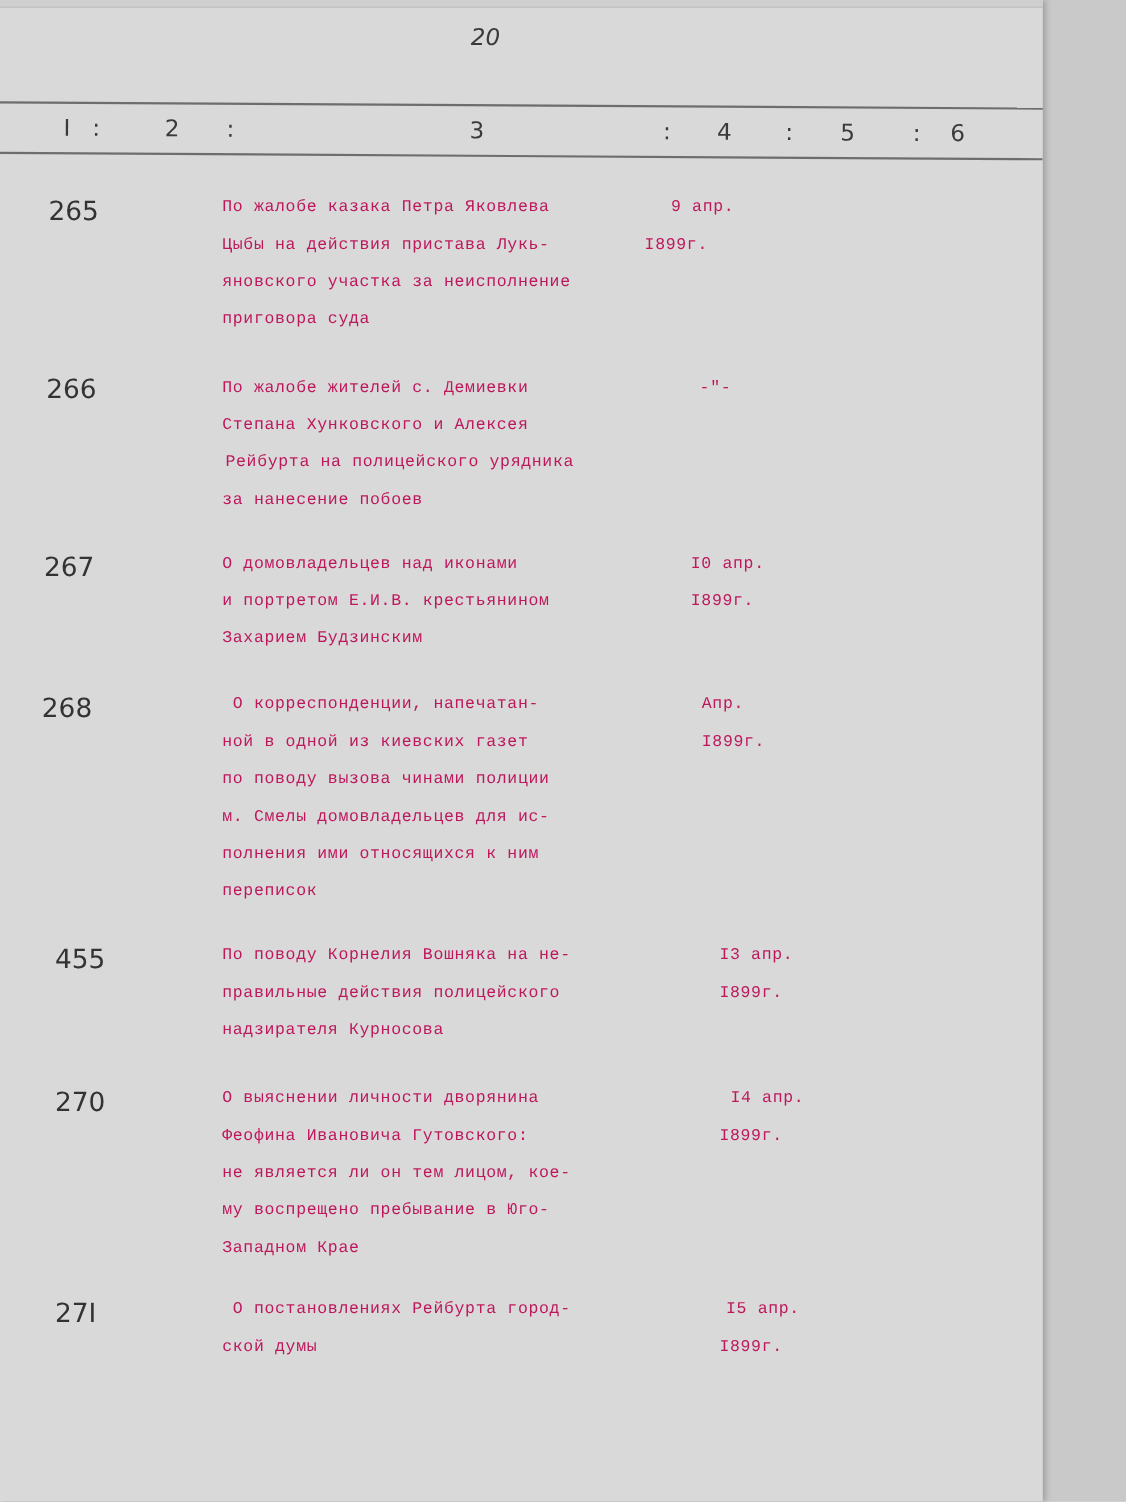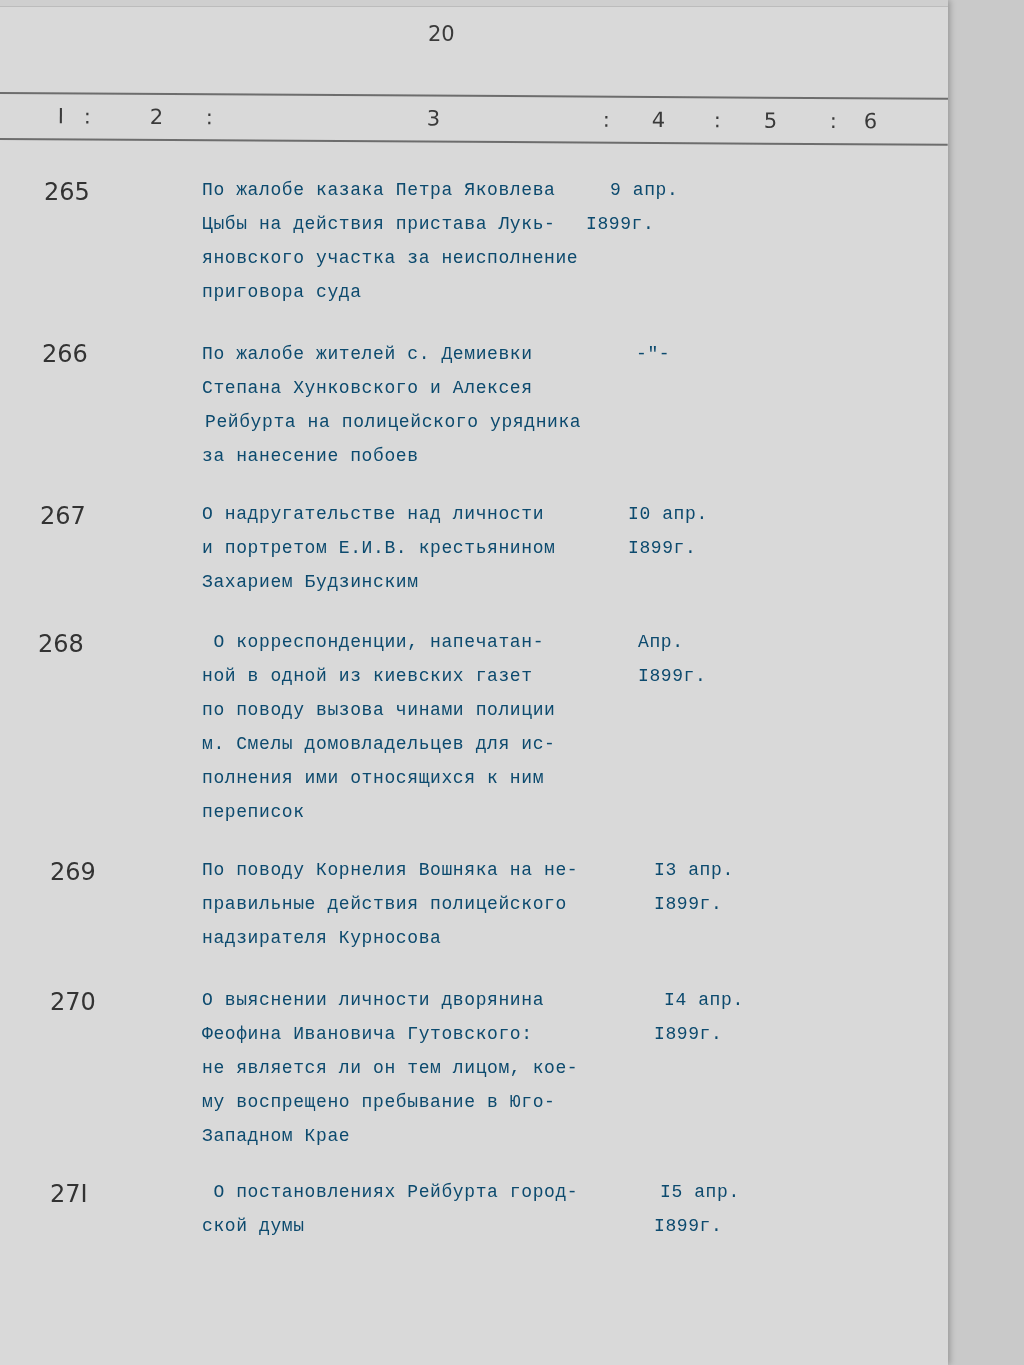--- a/index.html
+++ b/index.html
@@ -15,39 +15,39 @@
     width: 948px; height: 1365px;
     background: #d9d9d9;
     box-shadow: 2px 0 6px rgba(0,0,0,0.25);
   }
   .page-edge {
     position: absolute; left: 0; top: 0; width: 948px; height: 6px;
     background: #cfcfcf; border-bottom: 1px solid #bcbcbc;
   }
   .page-number {
     position: absolute; left: 428px; top: 22px;
-    font-family: "DejaVu Sans", sans-serif; font-size: 21px; color: #3a3a3a;
+    font-family: "DejaVu Sans", sans-serif; font-size: 21px; color: #3a3a3a; font-style: italic;
   }
   .header-band {
     position: absolute; left: 0; top: 92px; width: 948px; height: 44px;
     border-top: 2px solid #6d6d6d; border-bottom: 2px solid #6d6d6d;
     transform: rotate(0.35deg); transform-origin: left top;
   }
   .hcell {
     position: absolute; top: 10px;
     font-family: "DejaVu Sans", sans-serif; font-size: 21px; color: #3a3a3a;
   }
   .entry { position: absolute; left: 0; width: 948px; }
   .num {
     position: absolute; font-family: "DejaVu Sans", sans-serif;
     font-size: 24px; color: #333;
   }
   .desc-line, .date-line {
-    position: absolute; font-size: 18px; letter-spacing: 0.6px;
-    white-space: pre; color: #0c4a6e;
+    position: absolute; font-size: 15px; letter-spacing: 0.6px;
+    white-space: pre; color: #be185d;
   }
 </style>
 </head>
 <body>
 
 <div class="page">
   <div class="page-edge"></div>
 
   <div class="page-number">20</div>
 
@@ -79,41 +79,41 @@
     <span class="num" style="left:42px;top:0">266</span>
     <span class="desc-line" style="left:202px;top:4px">По жалобе жителей с. Демиевки</span>
     <span class="desc-line" style="left:202px;top:38px">Степана Хунковского и Алексея</span>
     <span class="desc-line" style="left:205px;top:72px">Рейбурта на полицейского урядника</span>
     <span class="desc-line" style="left:202px;top:106px">за нанесение побоев</span>
     <span class="date-line" style="left:636px;top:4px">-"-</span>
   </div>
 
   <div class="entry" style="top:502px">
     <span class="num" style="left:40px;top:0">267</span>
-    <span class="desc-line" style="left:202px;top:2px">О надругательстве над личности</span>
+    <span class="desc-line" style="left:202px;top:2px">О домовладельцев над иконами</span>
     <span class="desc-line" style="left:202px;top:36px">и портретом Е.И.В. крестьянином</span>
     <span class="desc-line" style="left:202px;top:70px">Захарием Будзинским</span>
     <span class="date-line" style="left:628px;top:2px">I0 апр.</span>
     <span class="date-line" style="left:628px;top:36px">I899г.</span>
   </div>
 
   <div class="entry" style="top:630px">
     <span class="num" style="left:38px;top:0">268</span>
     <span class="desc-line" style="left:202px;top:2px"> О корреспонденции, напечатан-</span>
     <span class="desc-line" style="left:202px;top:36px">ной в одной из киевских газет</span>
     <span class="desc-line" style="left:202px;top:70px">по поводу вызова чинами полиции</span>
     <span class="desc-line" style="left:202px;top:104px">м. Смелы домовладельцев для ис-</span>
     <span class="desc-line" style="left:202px;top:138px">полнения ими относящихся к ним</span>
     <span class="desc-line" style="left:202px;top:172px">переписок</span>
     <span class="date-line" style="left:638px;top:2px">Апр.</span>
     <span class="date-line" style="left:638px;top:36px">I899г.</span>
   </div>
 
   <div class="entry" style="top:858px">
-    <span class="num" style="left:50px;top:0">269</span>
+    <span class="num" style="left:50px;top:0">455</span>
     <span class="desc-line" style="left:202px;top:2px">По поводу Корнелия Вошняка на не-</span>
     <span class="desc-line" style="left:202px;top:36px">правильные действия полицейского</span>
     <span class="desc-line" style="left:202px;top:70px">надзирателя Курносова</span>
     <span class="date-line" style="left:654px;top:2px">I3 апр.</span>
     <span class="date-line" style="left:654px;top:36px">I899г.</span>
   </div>
 
   <div class="entry" style="top:988px">
     <span class="num" style="left:50px;top:0">270</span>
     <span class="desc-line" style="left:202px;top:2px">О выяснении личности дворянина</span>

